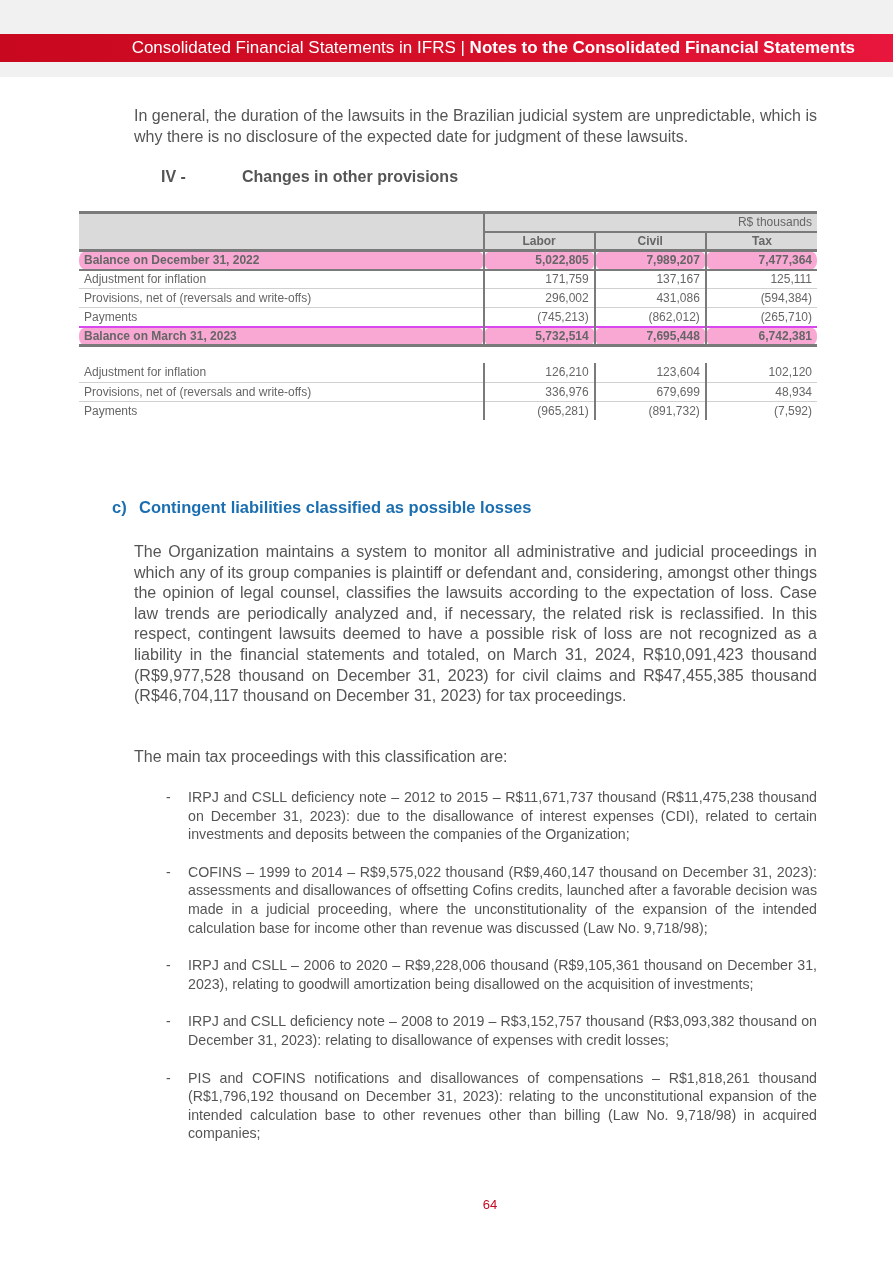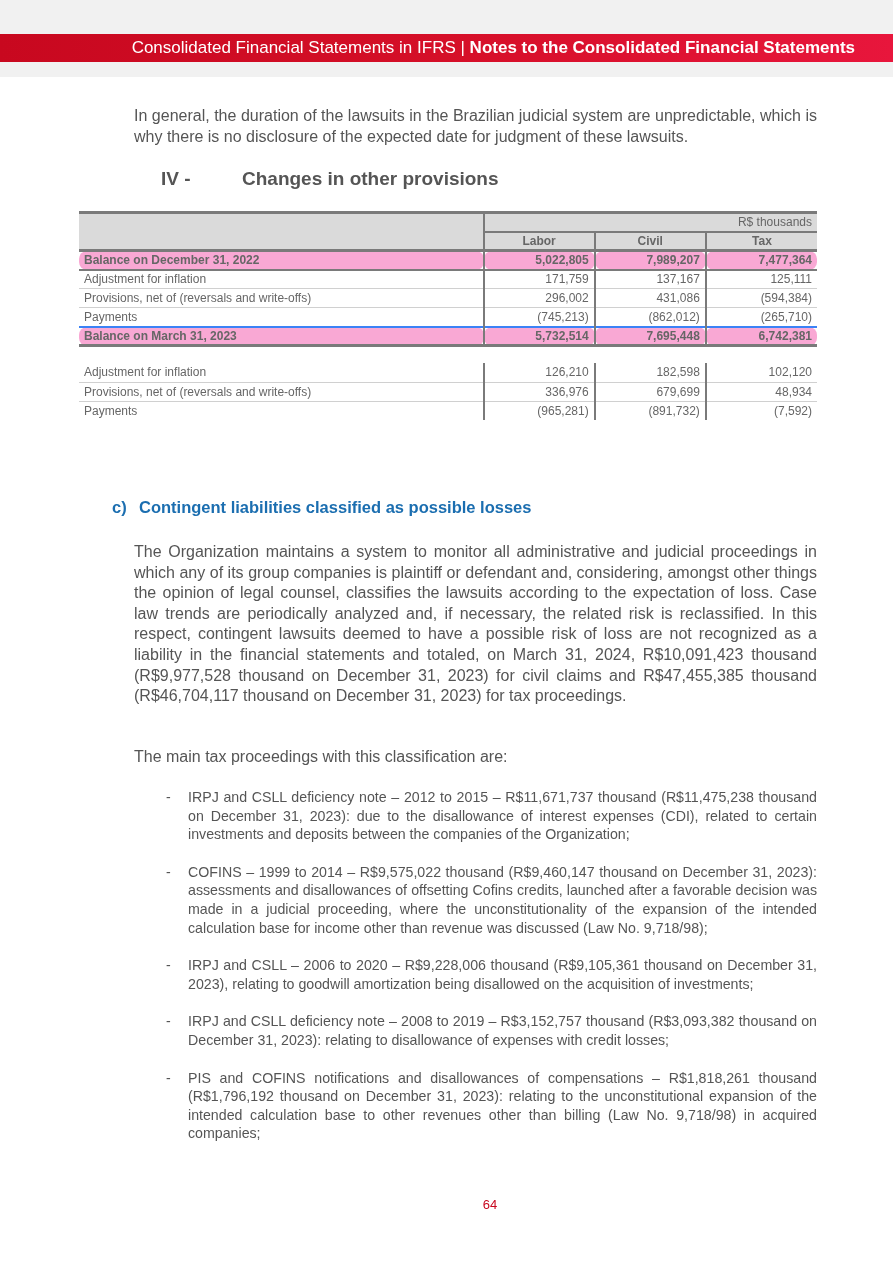--- a/index.html
+++ b/index.html
@@ -13,38 +13,38 @@
     color: #ffffff; font-size: 17px; line-height: 28px; text-align: right; padding-right: 38px;
     white-space: nowrap;
   }
   .header-bar .strong { font-weight: bold; }
 
   .intro {
     position: absolute; left: 134px; top: 106px; width: 683px;
     font-size: 16px; line-height: 20.5px; color: #555; text-align: justify;
   }
   .subhead {
-    position: absolute; left: 161px; top: 168px; font-size: 19px; font-weight: bold; color: #555;
+    position: absolute; left: 161px; top: 168px; font-size: 16px; font-weight: bold; color: #555;
   }
   .subhead .num { display: inline-block; width: 81px; }
 
   table.prov {
     position: absolute; left: 79px; width: 738px; border-collapse: collapse;
     font-size: 12px; color: #666;
   }
   table.prov td { height: 19px; padding: 0 5px; white-space: nowrap; }
   table.prov td.lbl { width: 404px; border-right: 2px solid #7a7a7a; }
   table.prov td.num { text-align: right; width: 111px; }
   table.prov td.num.c1, table.prov td.num.c2 { border-right: 2px solid #7a7a7a; }
   table.prov tr.hdr td { background: #dadada; }
   table.prov tr.hdr1 td { border-top: 3px solid #7a7a7a; padding-left: 44px; }
   table.prov tr.hdr1 td.units { text-align: right; border-bottom: 2px solid #7a7a7a; }
   table.prov tr.hdr2 td.colh { text-align: center; font-weight: bold; }
   table.prov tr.bal td { background: #f9a8d4; font-weight: bold; border-top: 3px solid #7a7a7a; border-bottom: 2px solid #7a7a7a; border-radius: 8px; }
-  table.prov tr.bal.last td { border-top: 2px solid #3b82f6; border-bottom: 3px solid #7a7a7a; }
+  table.prov tr.bal.last td { border-top: 2px solid #d946ef; border-bottom: 3px solid #7a7a7a; }
   table.prov tr.mid td { border-bottom: 1px solid #d0d0d0; }
   table.prov tr.mid.pre td { border-bottom: none; }
 
   .section-c {
     position: absolute; left: 112px; top: 498px; font-size: 16.5px; font-weight: bold; color: #1b6eb0;
   }
   .section-c .letter { display: inline-block; width: 27px; }
 
   .para {
     position: absolute; left: 134px; width: 683px; font-size: 16px; line-height: 20.6px;
@@ -113,21 +113,21 @@
     <td class="num">6,742,381</td>
   </tr>
 </tbody>
   </table>
 
 <table class="prov" style="top:363px;">
   <tbody>
   <tr class="mid">
     <td class="lbl">Adjustment for inflation</td>
     <td class="num c1">126,210</td>
-    <td class="num c2">182,598</td>
+    <td class="num c2">123,604</td>
     <td class="num">102,120</td>
   </tr>
   <tr class="mid">
     <td class="lbl">Provisions, net of (reversals and write-offs)</td>
     <td class="num c1">336,976</td>
     <td class="num c2">679,699</td>
     <td class="num">48,934</td>
   </tr>
   <tr class="mid pre">
     <td class="lbl">Payments</td>

